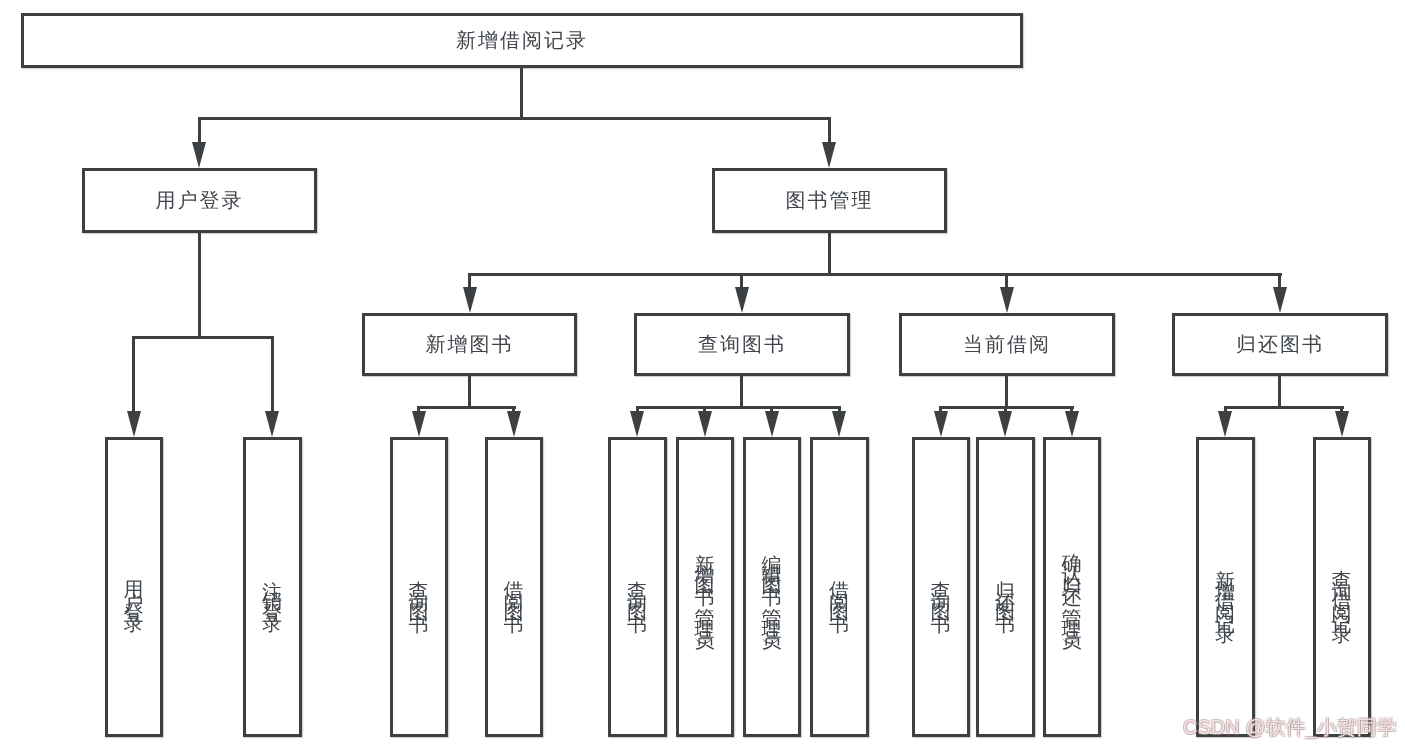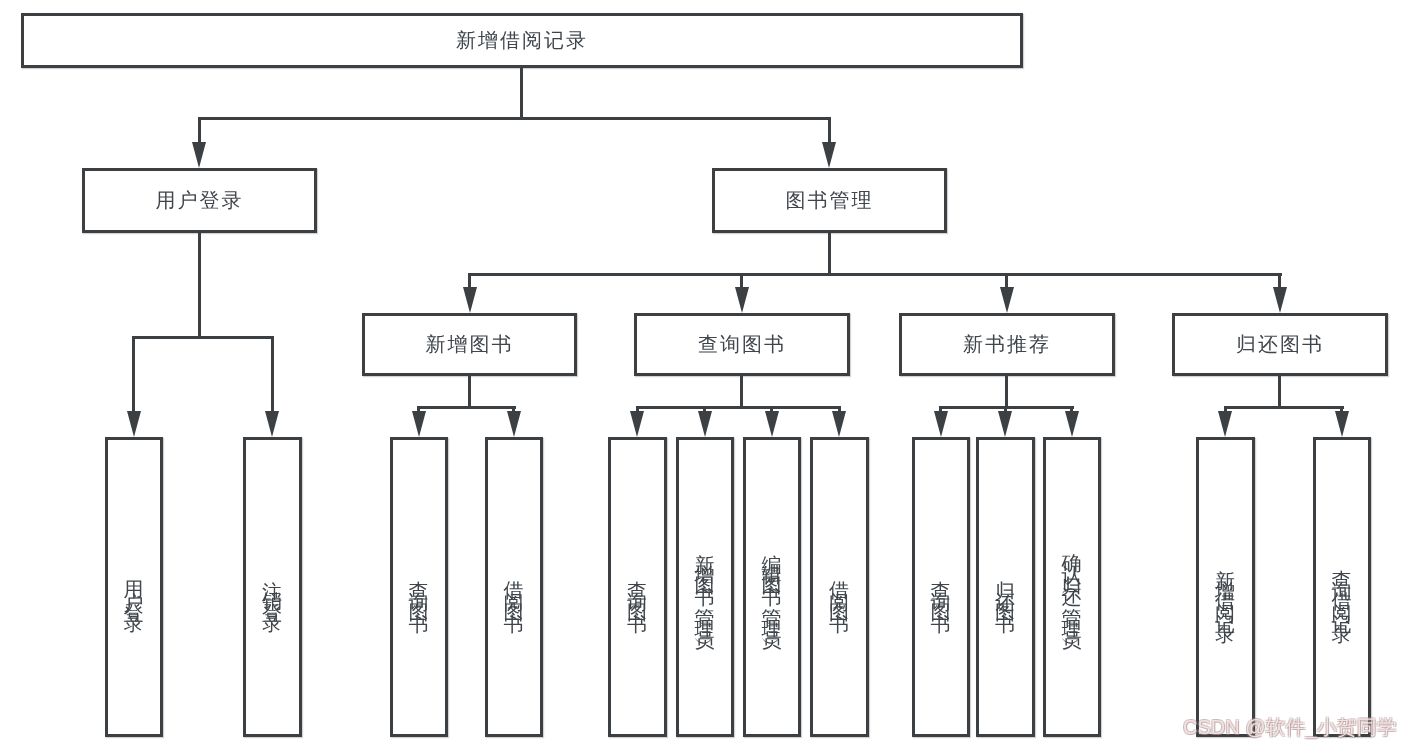--- a/index.html
+++ b/index.html
@@ -74,21 +74,21 @@
     <span>图书管理</span>
   </div>
 
   <div class="node h" style="left:362px; top:313px; width:215px; height:63px;">
     <span>新增图书</span>
   </div>
   <div class="node h" style="left:634px; top:313px; width:216px; height:63px;">
     <span>查询图书</span>
   </div>
   <div class="node h" style="left:899px; top:313px; width:216px; height:63px;">
-    <span>新书推荐</span>
+    <span>当前借阅</span>
   </div>
   <div class="node h" style="left:1172px; top:313px; width:216px; height:63px;">
     <span>归还图书</span>
   </div>
 
   <div class="node v" style="left:105px; top:437px; width:58px; height:300px;">
     <span>用户登录</span>
   </div>
   <div class="node v" style="left:243px; top:437px; width:59px; height:300px;">
     <span>注销登录</span>

